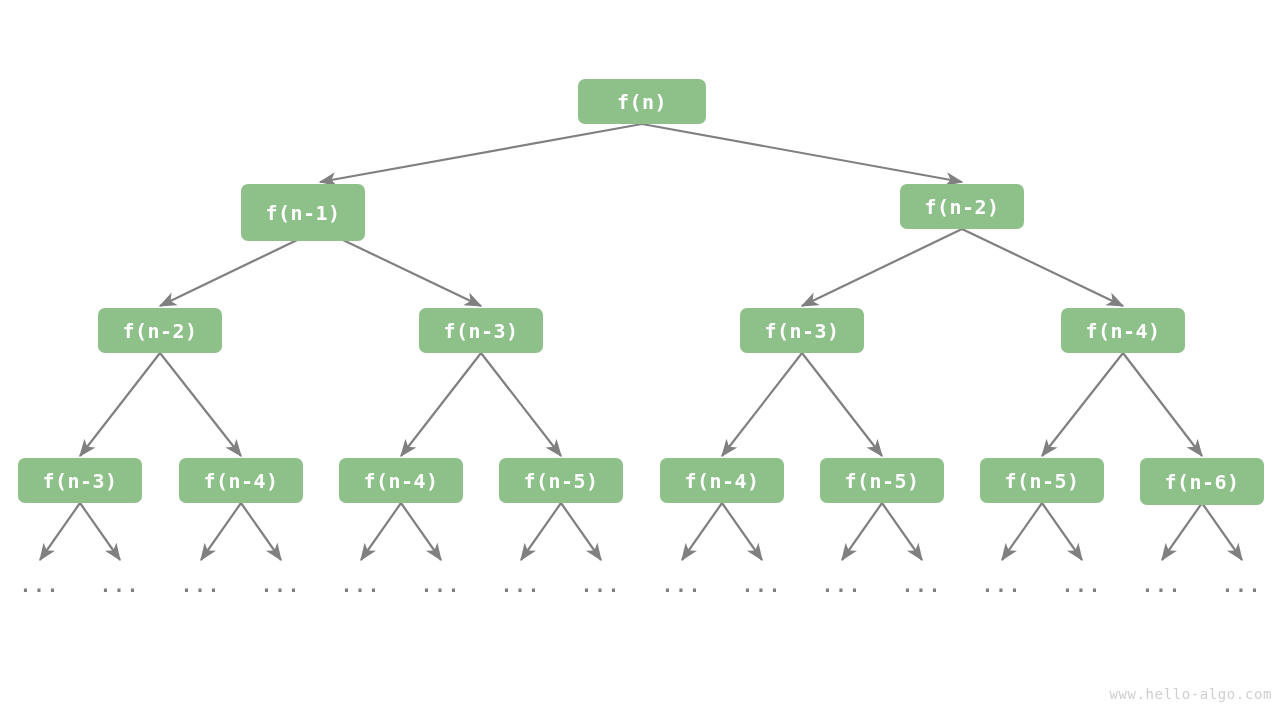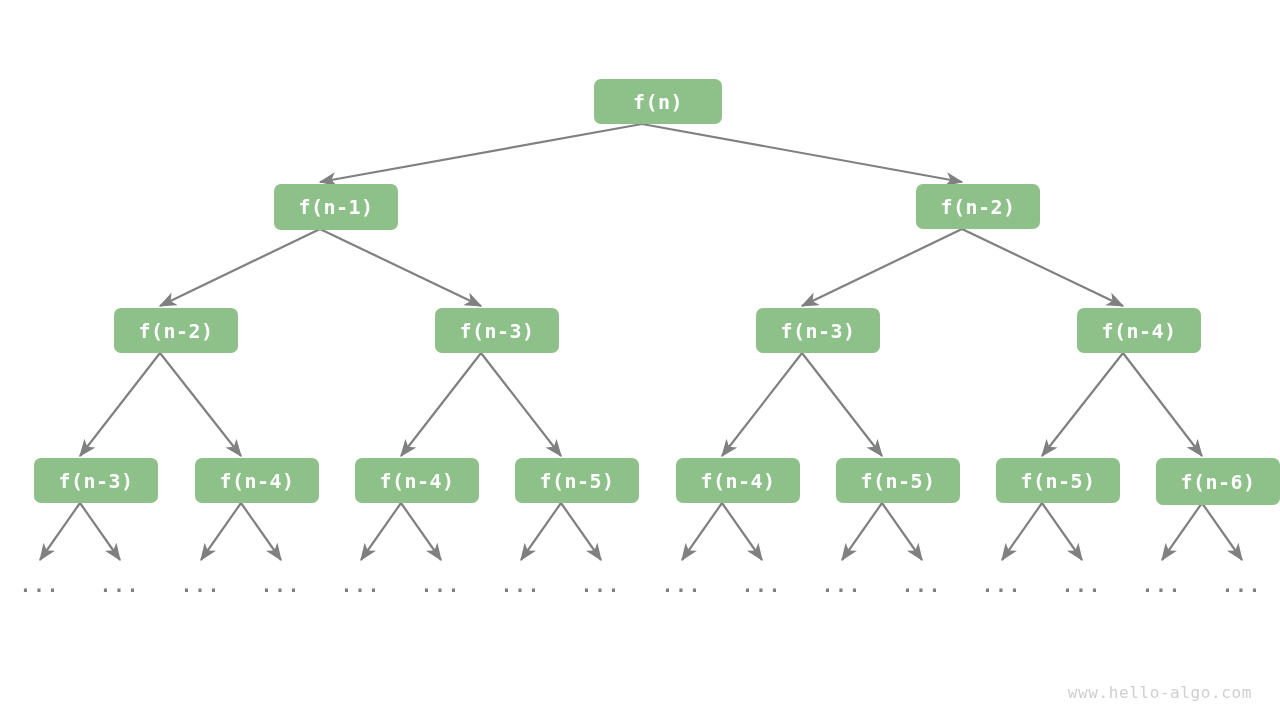--- a/index.html
+++ b/index.html
@@ -35,39 +35,38 @@
     display: flex;
     align-items: center;
     justify-content: center;
     color: #ffffff;
     font-family: "DejaVu Sans Mono", monospace;
     font-size: 20px;
     font-weight: bold;
     letter-spacing: 0.5px;
     white-space: nowrap;
     user-select: none;
-    margin-left: 16px;
   }
   .ellipsis {
     position: absolute;
     color: #808080;
     font-family: "DejaVu Sans Mono", monospace;
     font-size: 19px;
     font-weight: bold;
     letter-spacing: 2px;
     transform: translate(-50%, -50%);
     user-select: none;
   }
   #watermark {
     position: absolute;
-    right: 28px;
+    right: 8px;
     bottom: 18px;
     color: #cfcfcf;
     font-family: "DejaVu Sans Mono", monospace;
-    font-size: 16px;
+    font-size: 14px;
     letter-spacing: 0.6px;
     user-select: none;
   }
 </style>
 </head>
 <body style="background: rgb(255, 255, 255);">
 
 <div id="canvas">
   <svg id="edge-layer" viewBox="0 0 1280 720" xmlns="http://www.w3.org/2000/svg">
     <defs>
@@ -108,21 +107,21 @@
         <line x1="1042" y1="503" x2="1082" y2="560" stroke="#808080" stroke-width="2.2" marker-end="url(#arrowhead)"></line>
         <line x1="1202" y1="503" x2="1162" y2="560" stroke="#808080" stroke-width="2.2" marker-end="url(#arrowhead)"></line>
         <line x1="1202" y1="503" x2="1242" y2="560" stroke="#808080" stroke-width="2.2" marker-end="url(#arrowhead)"></line>
       </g>
   </svg>
 
   <div id="nodes-layer">
       <div class="node" style="left: 578px; top: 79px; width: 128px; height: 45px; background: rgb(142, 192, 138); color: rgb(255, 255, 255);">
         <span>f(n)</span>
       </div>
-      <div class="node" style="left: 258px; top: 184px; width: 124px; height: 46px; background: rgb(142, 192, 138); color: rgb(255, 255, 255);">
+      <div class="node" style="left: 241px; top: 184px; width: 124px; height: 57px; background: rgb(142, 192, 138); color: rgb(255, 255, 255);">
         <span>f(n-1)</span>
       </div>
       <div class="node" style="left: 900px; top: 184px; width: 124px; height: 45px; background: rgb(142, 192, 138); color: rgb(255, 255, 255);">
         <span>f(n-2)</span>
       </div>
       <div class="node" style="left: 98px; top: 308px; width: 124px; height: 45px; background: rgb(142, 192, 138); color: rgb(255, 255, 255);">
         <span>f(n-2)</span>
       </div>
       <div class="node" style="left: 419px; top: 308px; width: 124px; height: 45px; background: rgb(142, 192, 138); color: rgb(255, 255, 255);">
         <span>f(n-3)</span>

